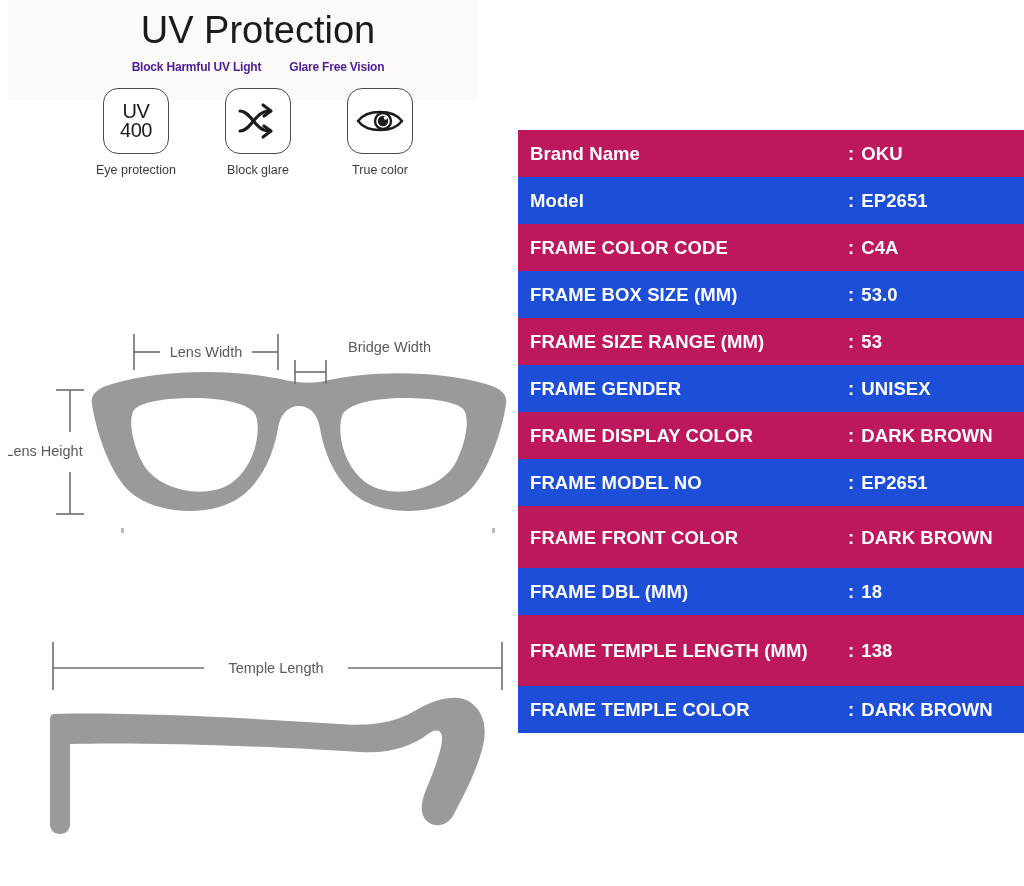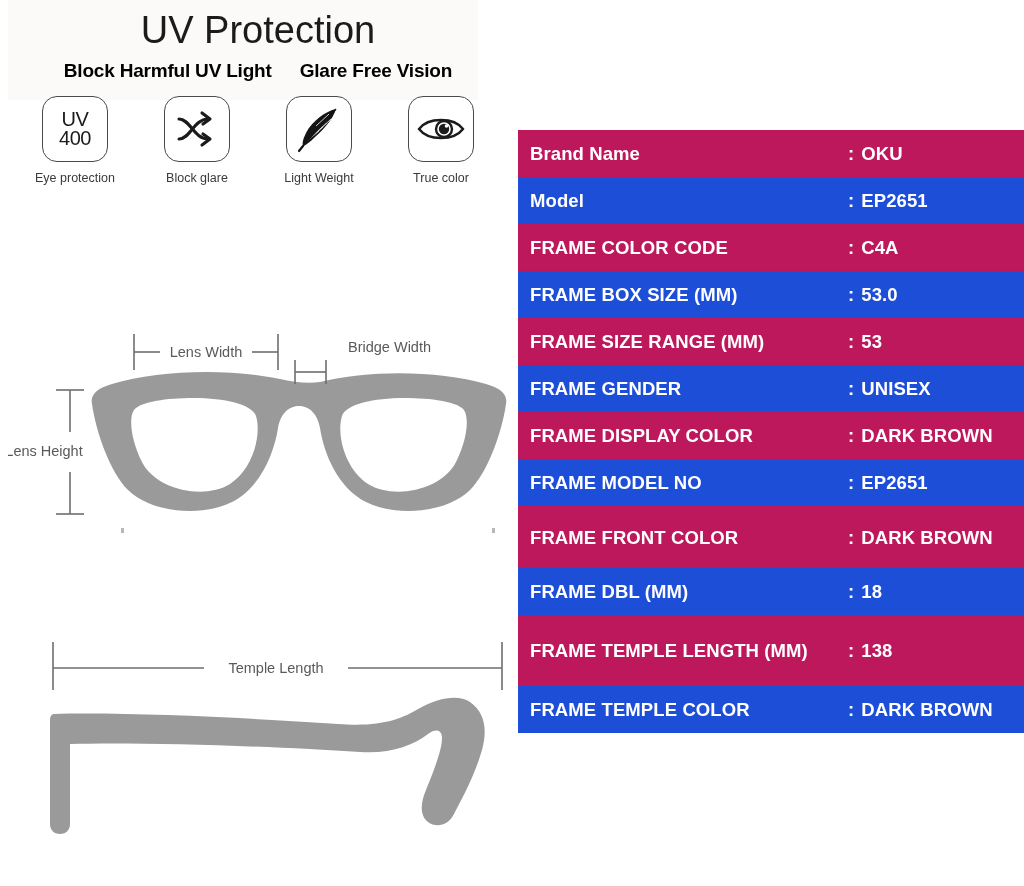--- a/index.html
+++ b/index.html
@@ -54,23 +54,23 @@
   }
 
   #uv-subtitle-row {
     display: flex;
     justify-content: center;
     gap: 28px;
     margin-top: 8px;
     width: 500px;
   }
   .uv-subtitle {
-    font-size: 19px;
+    font-size: 12px;
     font-weight: bold;
-    color: #000000;
+    color: #4c1d95;
     letter-spacing: -0.2px;
   }
 
   #uv-icon-row {
     display: flex;
     justify-content: center;
     gap: 36px;
     margin-top: 14px;
     width: 500px;
   }
@@ -210,37 +210,20 @@
                 <path d="M5 10 C 16 10, 20 30, 34 30"></path>
                 <path d="M5 30 C 16 30, 20 10, 34 10"></path>
                 <polyline points="28,4 36,10 29,15"></polyline>
                 <polyline points="29,25 36,30 28,36"></polyline>
               </g>
             </svg>
           </div>
           <div class="uv-icon-caption">Block glare</div>
         </div>
 
-        <div class="uv-icon-cell">
-          <div class="uv-icon-box">
-            <svg width="46" height="48" viewBox="0 0 46 48">
-              <path d="M40 4 C 30 6, 16 16, 10 28 C 7 34, 6 38, 7 41 C 10 40, 14 37, 19 32 C 28 24, 37 14, 40 4 Z" fill="#141414"></path>
-              <path d="M7 41 L 3 46" stroke="#141414" stroke-width="2.2" stroke-linecap="round" fill="none"></path>
-              <g stroke="#ffffff" stroke-width="0.9" fill="none" opacity="0.85">
-                <path d="M33 9 L 20 21"></path>
-                <path d="M35 14 L 22 26"></path>
-                <path d="M31 18 L 18 29"></path>
-                <path d="M27 22 L 14 33"></path>
-                <path d="M23 26 L 11 36"></path>
-              </g>
-              <path d="M40 4 L 7 41" stroke="#141414" stroke-width="1.4" fill="none"></path>
-            </svg>
-          </div>
-          <div class="uv-icon-caption">Light Weight</div>
-        </div>
 
         <div class="uv-icon-cell">
           <div class="uv-icon-box">
             <svg width="50" height="34" viewBox="0 0 50 34">
               <path d="M3 17 C 12 5, 38 5, 47 17 C 38 29, 12 29, 3 17 Z" fill="none" stroke="#1b1b1b" stroke-width="2.4"></path>
               <circle cx="28" cy="17" r="8" fill="none" stroke="#1b1b1b" stroke-width="2.4"></circle>
               <circle cx="28" cy="17" r="5.2" fill="#1b1b1b"></circle>
               <circle cx="30.5" cy="14" r="1.8" fill="#ffffff"></circle>
             </svg>
           </div>

